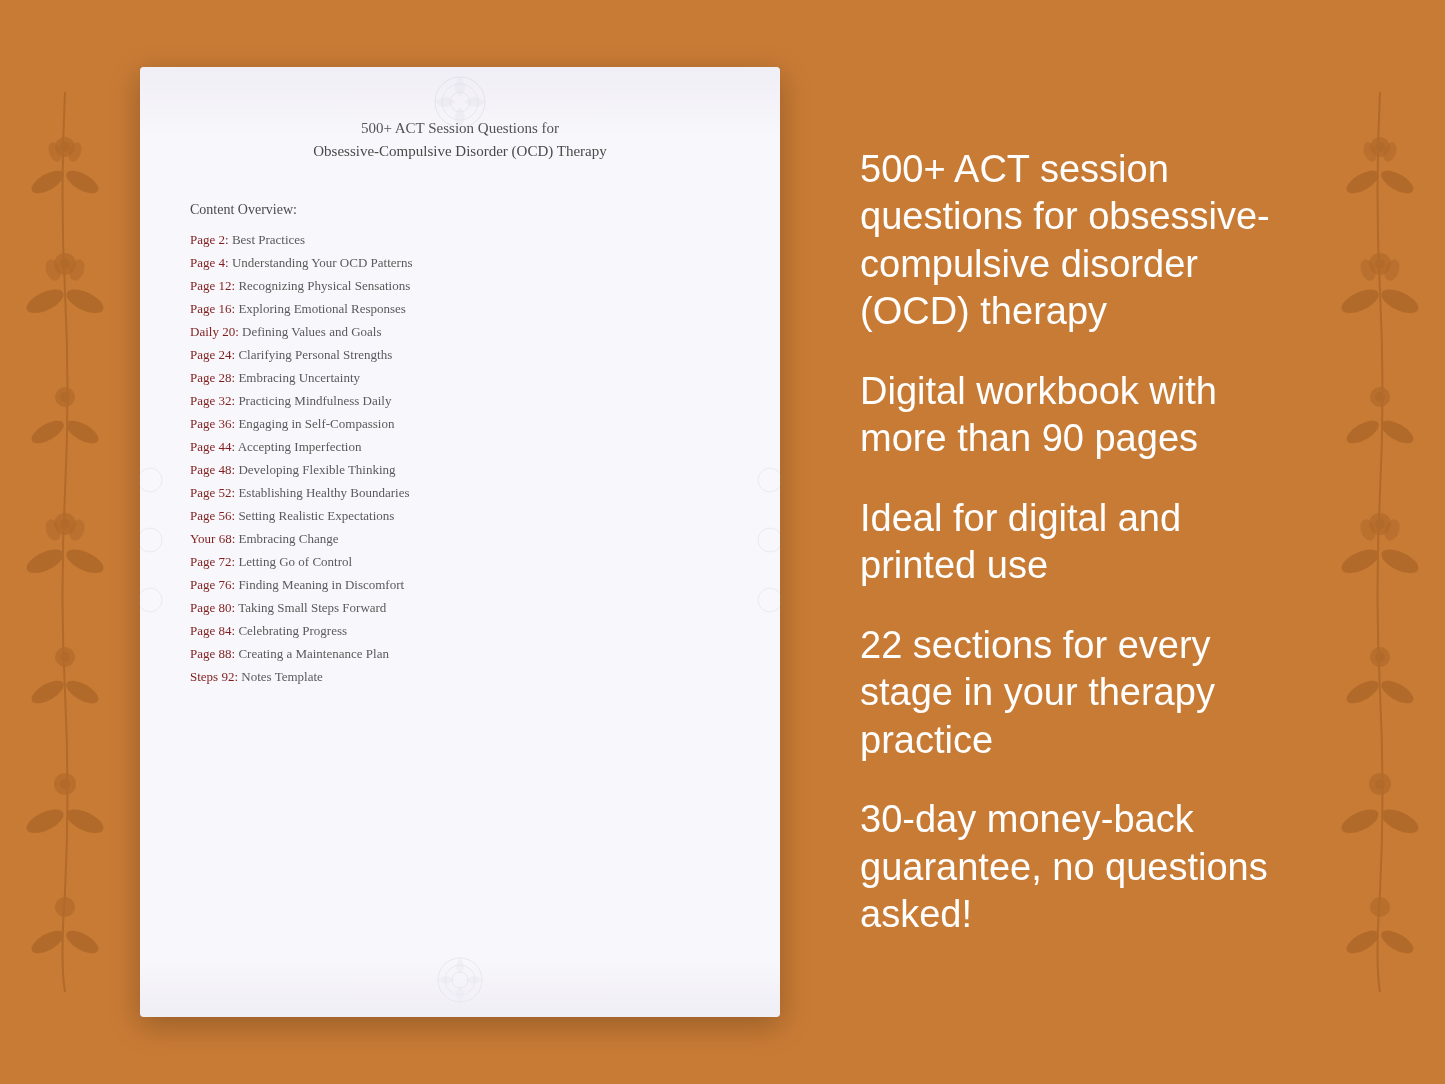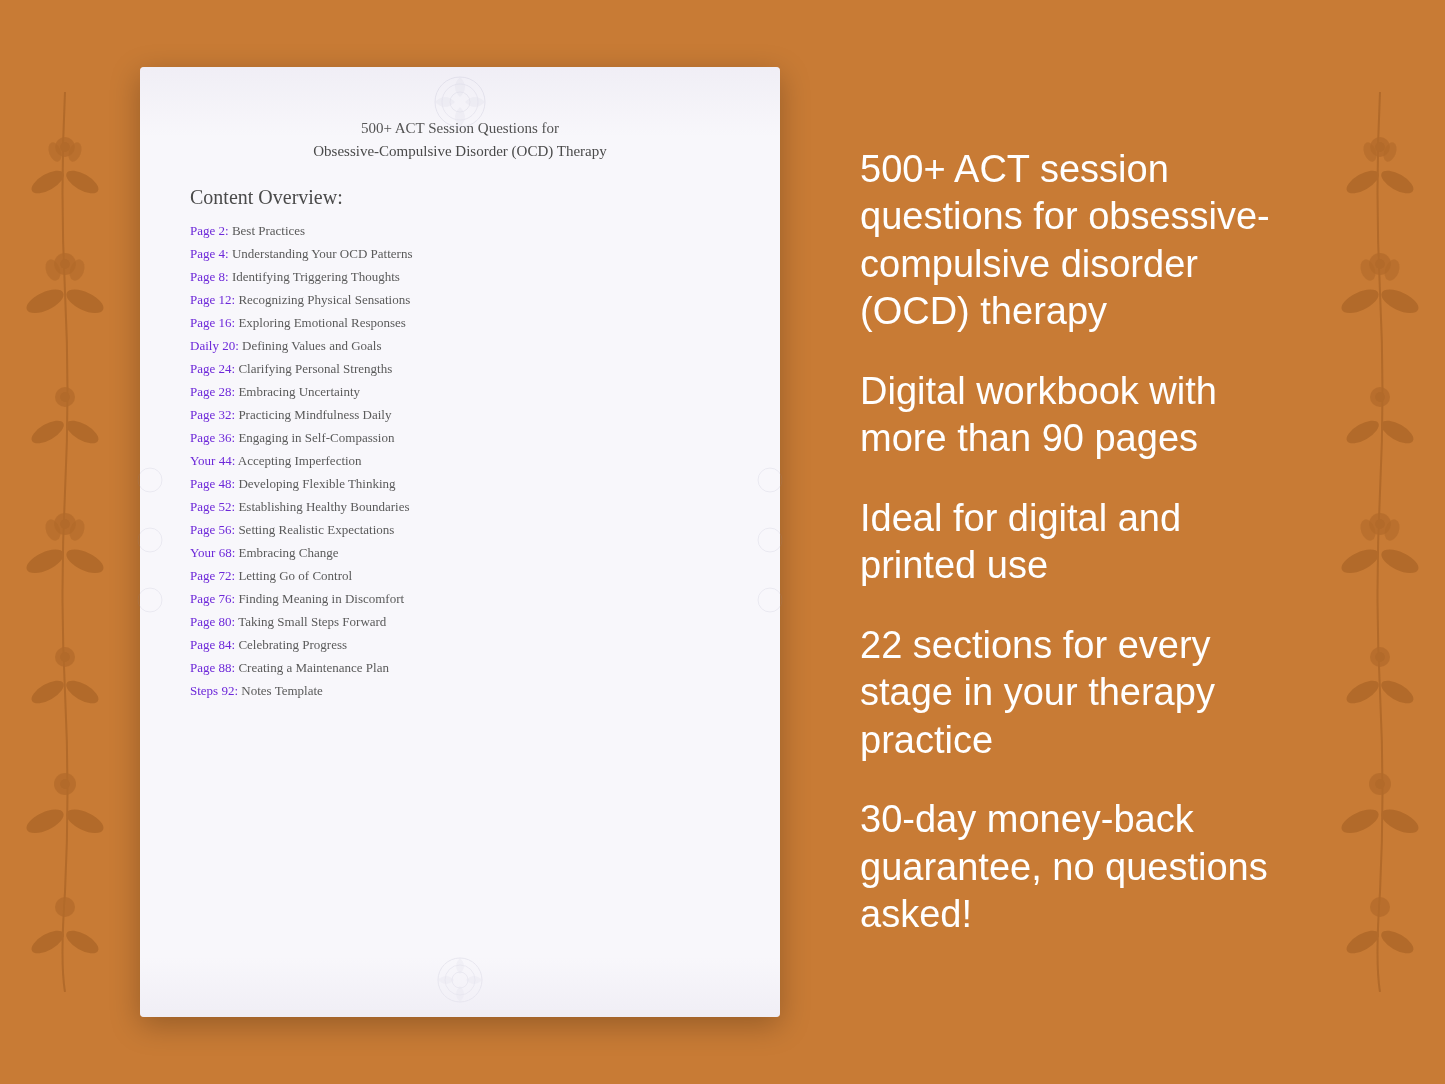--- a/index.html
+++ b/index.html
@@ -84,49 +84,49 @@
       height: 60px;
       background: linear-gradient(0deg, #e8e5f0 0%, transparent 100%);
       border-radius: 0 0 4px 4px;
       opacity: 0.5;
     }
 
     .doc-title {
       text-align: center;
       font-size: 15px;
       color: #4a4a4a;
-      margin-bottom: 24px;
+      margin-bottom: 40px;
       margin-top: 10px;
       font-family: 'Georgia', serif;
       line-height: 1.5;
     }
 
     .content-overview-label {
-      font-size: 20px;
+      font-size: 14px;
       color: #4a4a4a;
       margin-bottom: 10px;
       font-family: 'Georgia', serif;
     }
 
     .toc-list {
       list-style: none;
       padding: 0;
     }
 
     .toc-list li {
       font-size: 13px;
       color: #5a5a5a;
       padding: 3.5px 0;
       font-family: 'Georgia', serif;
     }
 
     .page-num {
       display: inline-block;
       min-width: 30px;
-      color: #6d28d9;
+      color: #7f1d1d;
     }
 
     
     .info-panel {
       flex: 1;
       display: flex;
       flex-direction: column;
       gap: 32px;
       padding-left: 20px;
       justify-content: space-between;
@@ -280,29 +280,28 @@
     <div class="doc-title">
       <span>500+ ACT Session Questions for</span><br>
       <span>Obsessive-Compulsive Disorder (OCD) Therapy</span>
     </div>
 
     <div class="content-overview-label">Content Overview:</div>
 
     <ul class="toc-list" id="toc-container">
     <li><span class="page-num">Page  2:</span> Best Practices</li>
         <li><span class="page-num">Page  4:</span> Understanding Your OCD Patterns</li>
-        <li><span class="page-num">Page  8:</span> Identifying Triggering Thoughts</li>
         <li><span class="page-num">Page 12:</span> Recognizing Physical Sensations</li>
         <li><span class="page-num">Page 16:</span> Exploring Emotional Responses</li>
         <li><span class="page-num">Daily 20:</span> Defining Values and Goals</li>
         <li><span class="page-num">Page 24:</span> Clarifying Personal Strengths</li>
         <li><span class="page-num">Page 28:</span> Embracing Uncertainty</li>
         <li><span class="page-num">Page 32:</span> Practicing Mindfulness Daily</li>
         <li><span class="page-num">Page 36:</span> Engaging in Self-Compassion</li>
-        <li><span class="page-num">Your 44:</span> Accepting Imperfection</li>
+        <li><span class="page-num">Page 44:</span> Accepting Imperfection</li>
         <li><span class="page-num">Page 48:</span> Developing Flexible Thinking</li>
         <li><span class="page-num">Page 52:</span> Establishing Healthy Boundaries</li>
         <li><span class="page-num">Page 56:</span> Setting Realistic Expectations</li>
         <li><span class="page-num">Your 68:</span> Embracing Change</li>
         <li><span class="page-num">Page 72:</span> Letting Go of Control</li>
         <li><span class="page-num">Page 76:</span> Finding Meaning in Discomfort</li>
         <li><span class="page-num">Page 80:</span> Taking Small Steps Forward</li>
         <li><span class="page-num">Page 84:</span> Celebrating Progress</li>
         <li><span class="page-num">Page 88:</span> Creating a Maintenance Plan</li>
         <li><span class="page-num">Steps 92:</span> Notes Template</li>

